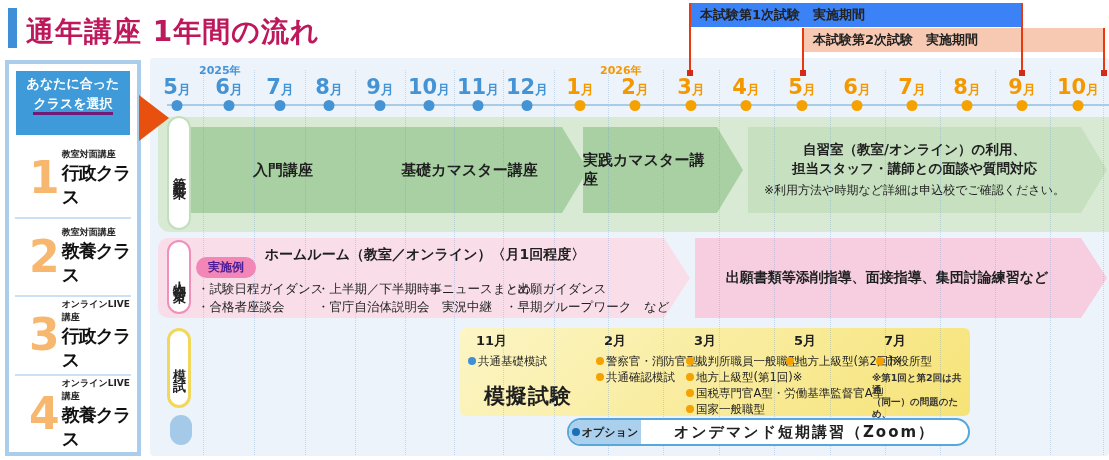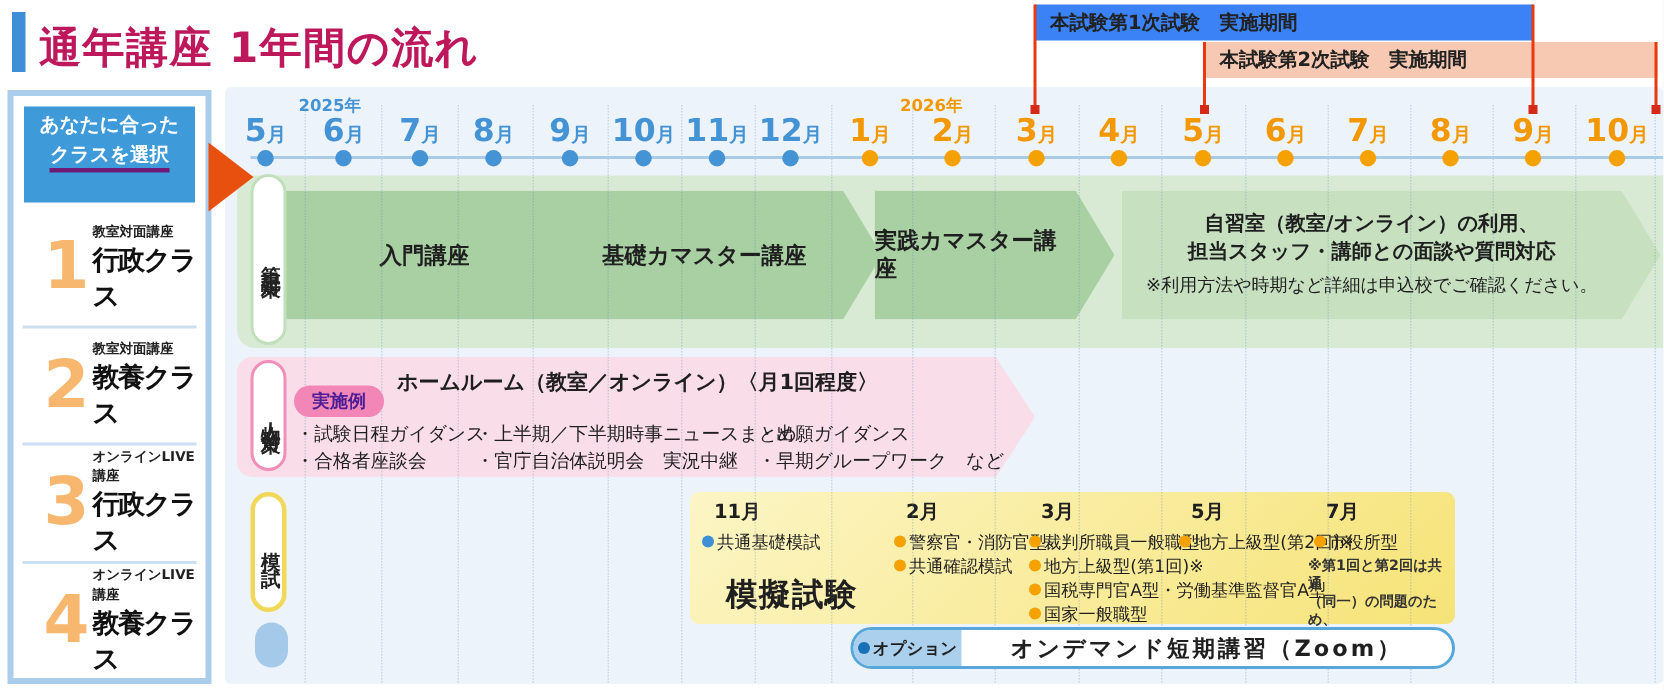--- a/index.html
+++ b/index.html
@@ -231,20 +231,23 @@
       <span class="ss-bold">自習室（教室/オンライン）の利用、</span>
       <span class="ss-bold">担当スタッフ・講師との面談や質問対応</span>
       <span class="ss-note">※利用方法や時期など詳細は申込校でご確認ください。</span>
     </div>
   </div>
   <div class="pill pill-written">
       <span>筆記対策</span>
     </div>
 
   <div class="p-shape ps1"></div>
+  <div class="p-shape ps2">
+      <span>出願書類等添削指導、面接指導、集団討論練習など</span>
+    </div>
   <div class="pill pill-personal">
       <span>人物対策</span>
     </div>
   <div class="hr-title">ホームルーム（教室／オンライン）〈月1回程度〉</div>
   <div class="badge-jisshirei">実施例</div>
   <div class="ex-col exc0">
     <div>・試験日程ガイダンス</div>
     <div>・合格者座談会</div>
   </div>
   <div class="ex-col exc1">

